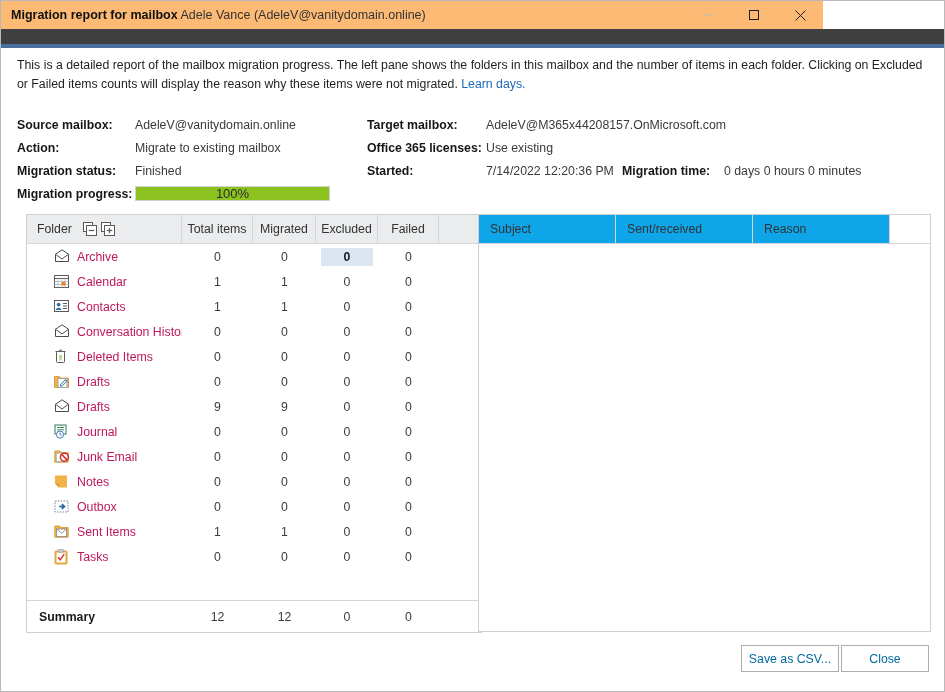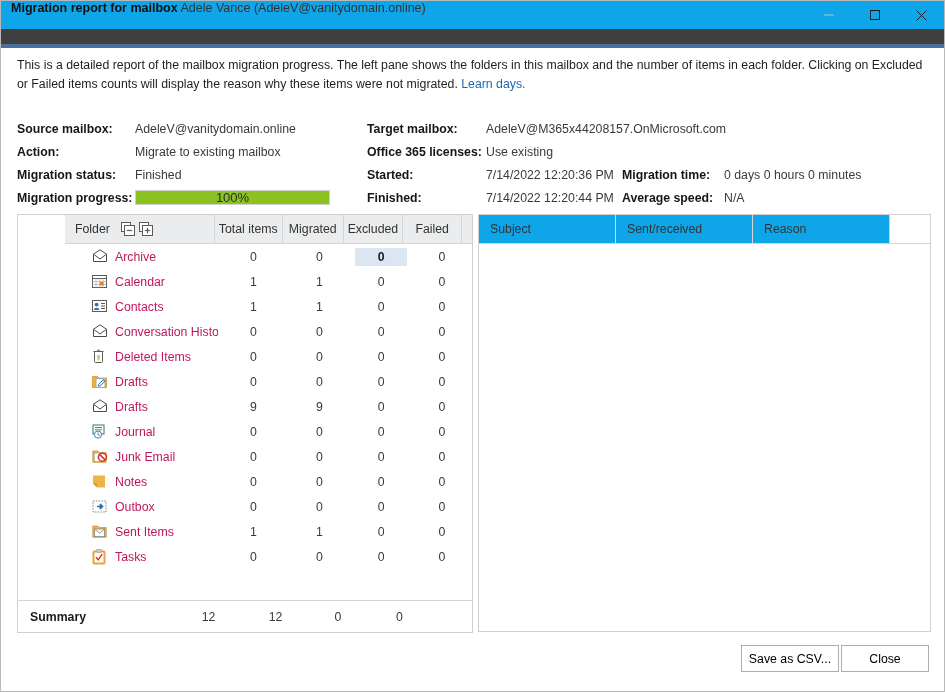--- a/index.html
+++ b/index.html
@@ -13,23 +13,23 @@
   .window {
     position: relative;
     width: 945px; height: 692px;
     background: #ffffff;
     border: 1px solid #b9b9b9;
   }
 
   
   .titlebar {
     position: absolute; top: 0; left: 0;
-    width: 943px; height: 28px;
-    background: #0ea5e9;
-    display: flex; align-items: flex-start;
+    width: 822px; height: 28px;
+    background: #fdba74;
+    display: flex; align-items: center;
   }
   .title-text {
     margin-left: 10px;
     font-size: 12.5px;
     color: #1a1a1a;
     white-space: nowrap;
   }
   .title-text .bold { font-weight: bold; color: #111; }
   .title-text .norm { font-weight: normal; color: #333; }
   .wincontrols {
@@ -65,21 +65,21 @@
   }
   .description a {
     color: #1f68b5; text-decoration: none;
   }
 
   
   .meta { position: absolute; top: 112px; left: 0; width: 943px; }
   .meta-col-left  { position: absolute; left: 16px;  top: 0; width: 350px; }
   .meta-col-right { position: absolute; left: 366px; top: 0; width: 560px; }
   .mrow {
-    display: flex; align-items: flex-end;
+    display: flex; align-items: center;
     height: 23px;
     font-size: 12.3px;
   }
   .mlabel {
     font-weight: bold; color: #161616;
     width: 118px; flex: 0 0 118px;
     white-space: nowrap;
   }
   .mlabel.wide { width: 119px; flex: 0 0 119px; }
   .mvalue { color: #3a3a3a; white-space: nowrap; }
@@ -101,26 +101,25 @@
   }
   .progress-label {
     position: absolute; left: 0; right: 0; top: -1px;
     text-align: center;
     font-size: 13px; line-height: 15px;
     color: #2d2d2d;
   }
 
   
   .left-pane {
-    position: absolute; left: 16px; top: 213px;
+    position: absolute; left: 25px; top: 213px;
     width: 456px; height: 419px;
     border: 1px solid #d0d0d0;
     background: #ffffff;
     overflow: hidden;
-    padding-left: 47px;
   }
   .right-pane {
     position: absolute; left: 477px; top: 213px;
     width: 453px; height: 418px;
     border: 1px solid #d0d0d0;
     background: #ffffff;
     overflow: hidden;
   }
 
   
@@ -217,21 +216,21 @@
   .footer {
     position: absolute; left: 0; bottom: 0;
     width: 943px; height: 60px;
   }
   .btn {
     position: absolute;
     height: 27px;
     border: 1px solid #adadad;
     background: #ffffff;
     font-size: 12.3px;
-    color: #000000;
+    color: #0369a1;
     display: flex; align-items: center; justify-content: center;
     cursor: pointer;
   }
   .btn.csv   { right: 105px; bottom: 19px; width: 98px; }
   .btn.close { right: 15px;  bottom: 19px; width: 88px; }
 </style>
 </head>
 <body>
 
 <div class="window">
@@ -299,26 +298,20 @@
       </div>
       <div class="mrow">
         <span class="mlabel wide">Office 365 licenses:</span>
         <span class="mvalue">Use existing</span>
       </div>
       <div class="mrow">
         <span class="mlabel wide">Started:</span>
         <span class="mvalue dt">7/14/2022 12:20:36 PM</span>
         <span class="mlabel2">Migration time:</span>
         <span class="mvalue">0 days 0 hours 0 minutes</span>
-      </div>
-      <div class="mrow">
-        <span class="mlabel wide">Finished:</span>
-        <span class="mvalue dt">7/14/2022 12:20:44 PM</span>
-        <span class="mlabel2">Average speed:</span>
-        <span class="mvalue">N/A</span>
       </div>
     </div>
 
   </div>
 
   <div class="left-pane">
 
     <div class="thead">
       <div class="th folder">
         <span>Folder</span>

